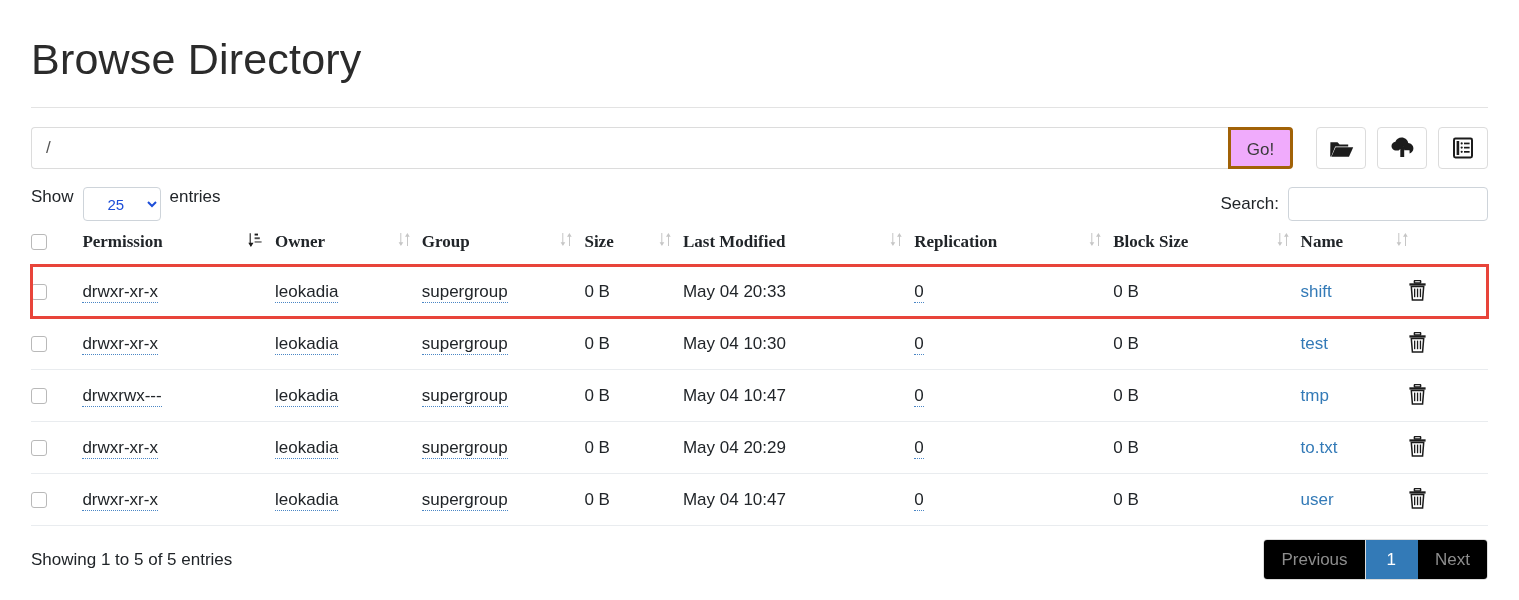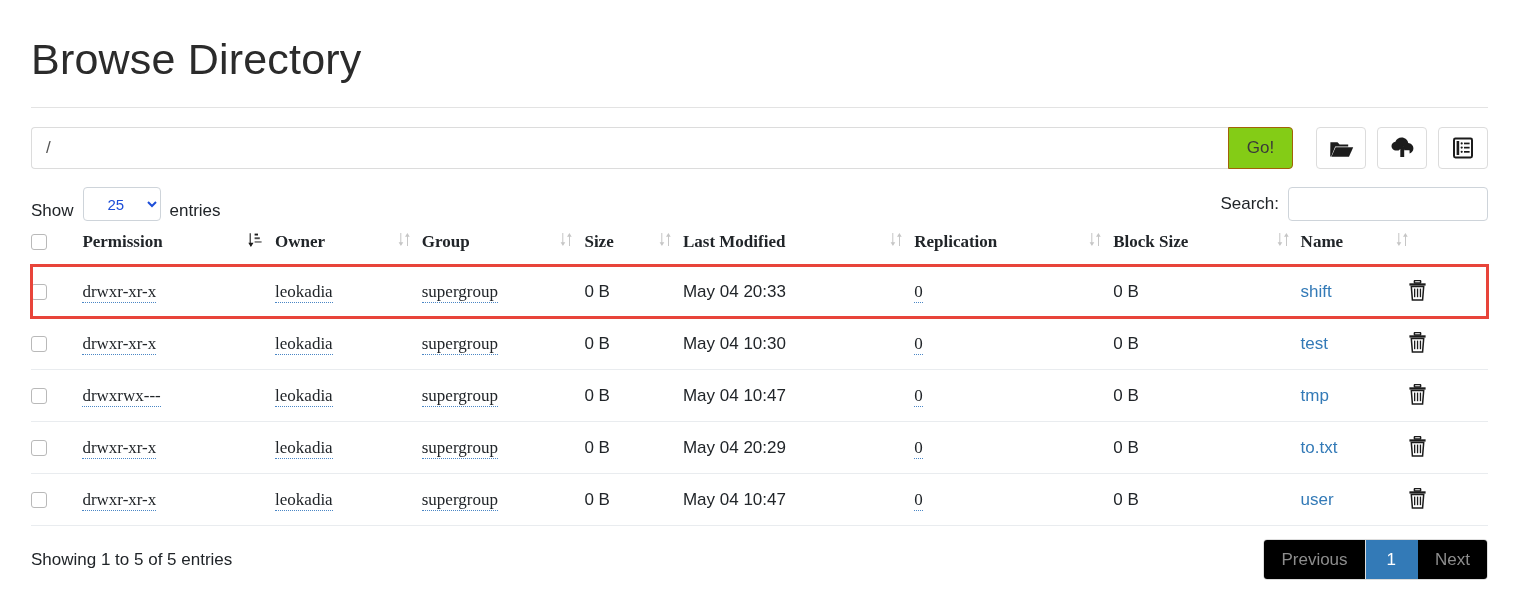--- a/index.html
+++ b/index.html
@@ -57,23 +57,23 @@
     padding: 0 14px;
     font-size: 17px;
     color: #555;
     font-family: "Liberation Sans", sans-serif;
     background: #fff;
     outline: none;
   }
   .go-btn {
     width: 65px;
     height: 42px;
-    border: 1px solid #a16207;
+    border: 3px solid #a16207;
     border-radius: 0 4px 4px 0;
-    background: #84cc16;
+    background: #f0abfc;
     font-size: 17px;
     color: #3a3a3a;
     font-family: "Liberation Sans", sans-serif;
     cursor: pointer;
     padding: 0;
     line-height: 40px;
   }
   .tool-btns {
     display: flex;
     gap: 11px;
@@ -96,21 +96,21 @@
   
   .controls {
     display: flex;
     align-items: center;
     justify-content: space-between;
     margin-top: 18px;
     height: 34px;
   }
   .length-box {
     display: flex;
-    align-items: flex-end;
+    align-items: flex-start;
     font-size: 17px;
     color: #212529;
   }
   .length-box .lbl-pre { margin-right: 9px; }
   .length-box .lbl-post { margin-left: 9px; }
   .length-select {
     width: 78px;
     height: 34px;
     border: 1px solid #ced4da;
     border-radius: 4px;
@@ -197,21 +197,20 @@
     background: #fff;
     display: block;
     margin: 0;
     cursor: pointer;
   }
 
   .editable {
     border-bottom: 1px dotted #4a86c5;
     padding-bottom: 1px;
     cursor: pointer;
-    font-family: Liberation Serif, serif;
   }
   .name-link {
     color: #337ab7;
     text-decoration: none;
     cursor: pointer;
   }
   .trash-btn {
     background: none;
     border: none;
     padding: 0;

